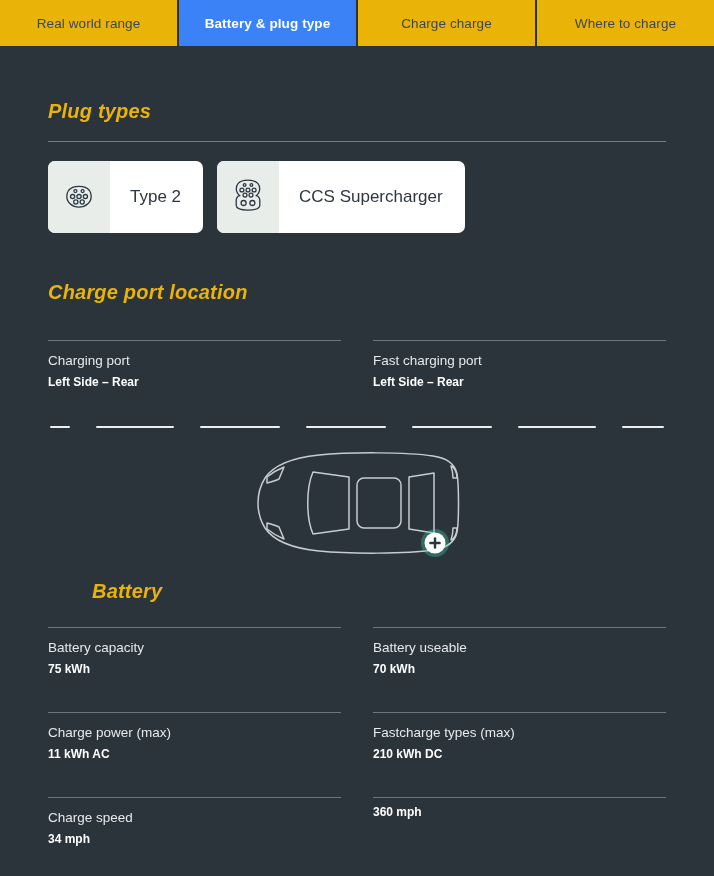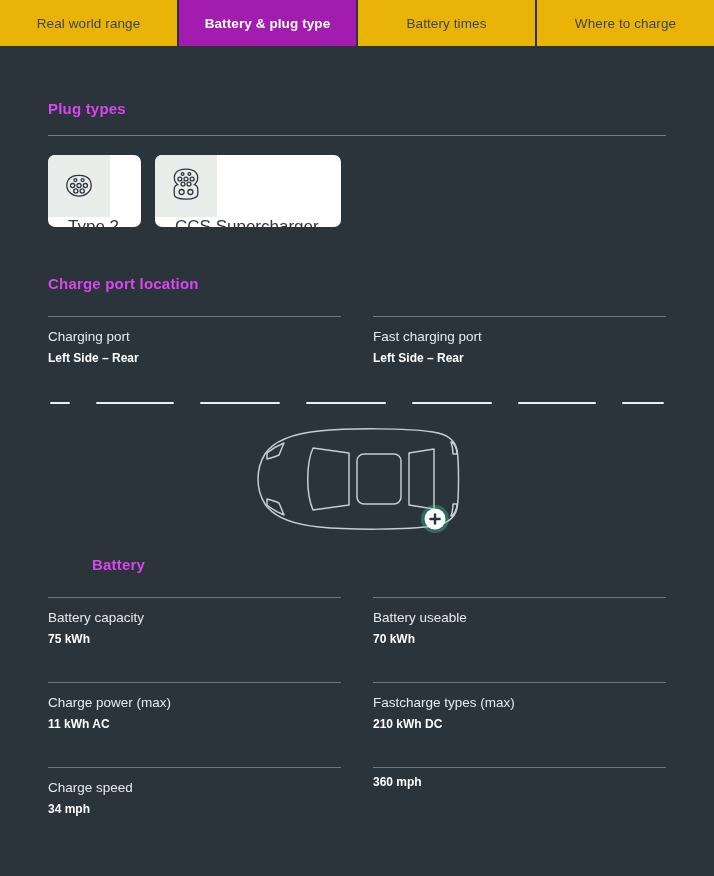--- a/index.html
+++ b/index.html
@@ -29,37 +29,38 @@
     color: #3b4754;
     font-size: 13.5px;
     display: flex;
     align-items: center;
     justify-content: center;
     cursor: pointer;
     letter-spacing: 0.1px;
     user-select: none;
   }
   .tab.active {
-    background: #a21caf;
+    background: #3b82f6;
     color: #ffffff;
     font-weight: bold;
   }
 
   
   .content {
     padding: 0 48px;
     box-sizing: border-box;
     width: 714px;
   }
 
   .section-title {
-    color: #d946ef;
-    font-size: 15px;
+    color: #eab308;
+    font-size: 20px;
     font-weight: bold;
     letter-spacing: 0.2px;
+    font-style: italic;
   }
   .plug-title { margin-top: 54px; }
 
   .rule {
     height: 1px;
     background: #9aa3aa;
     opacity: 0.65;
     margin-top: 18px;
   }
 
@@ -70,21 +71,20 @@
     margin-top: 19px;
   }
   .plug-card {
     display: flex;
     align-items: stretch;
     border-radius: 7px;
     overflow: hidden;
     background: #ffffff;
     height: 72px;
     cursor: pointer;
-    flex-direction: column;
   }
   .plug-icon-panel {
     width: 62px;
     background: #e8edea;
     display: flex;
     align-items: center;
     justify-content: center;
     flex: 0 0 62px;
   }
   .plug-label {
@@ -118,21 +118,21 @@
     font-size: 13.5px;
     margin-top: 12px;
   }
   .cell-value {
     color: #ffffff;
     font-size: 12px;
     font-weight: bold;
     margin-top: 7px;
   }
 
-  .port-grid { margin-top: 24px; }
+  .port-grid { margin-top: 36px; }
 
   
   .dash-row {
     display: flex;
     align-items: center;
     margin-top: 33px;
     height: 10px;
     padding: 0 2px;
   }
   .dash {
@@ -160,21 +160,21 @@
 <body>
 
 <div class="tabbar">
   <div class="tab">
     <span>Real world range</span>
   </div>
   <div class="tab active">
     <span>Battery &amp; plug type</span>
   </div>
   <div class="tab">
-    <span>Battery times</span>
+    <span>Charge charge</span>
   </div>
   <div class="tab">
     <span>Where to charge</span>
   </div>
 </div>
 
 <div class="content">
 
   <div class="section-title plug-title">Plug types</div>
   <div class="rule"></div>

